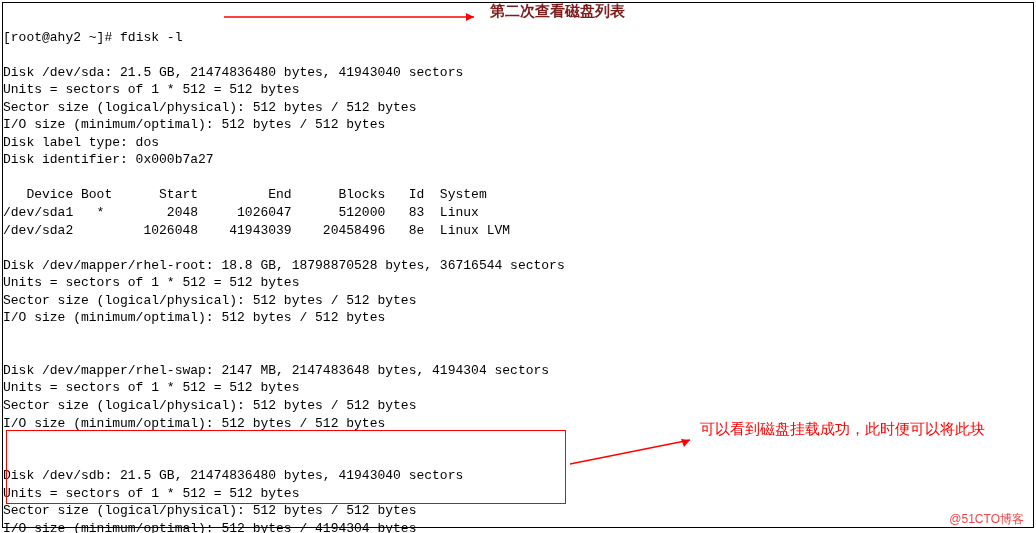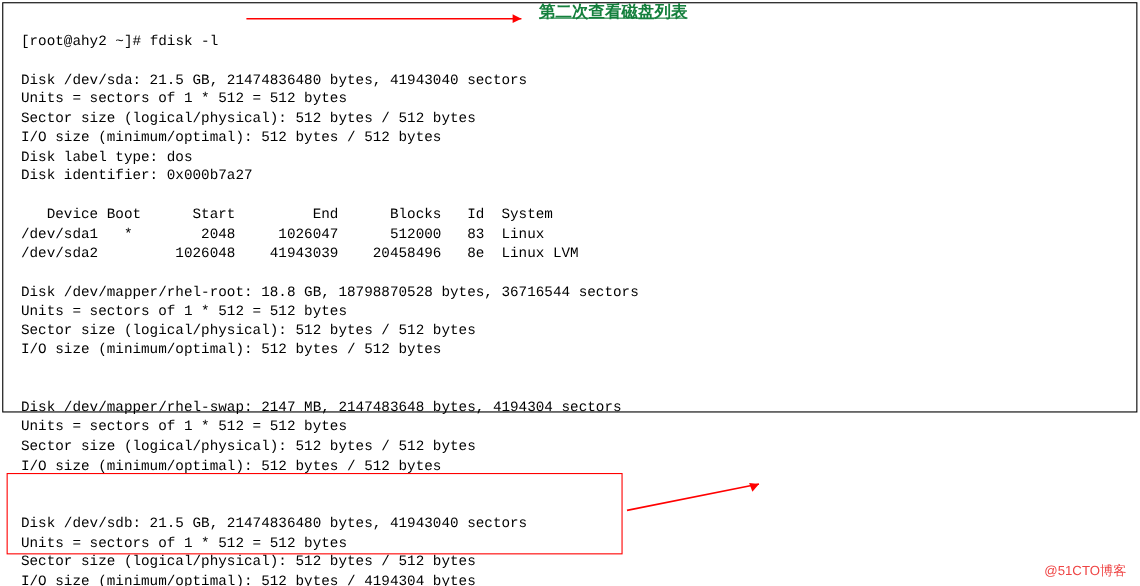--- a/index.html
+++ b/index.html
@@ -11,50 +11,49 @@
       width: 1036px;
       height: 533px;
       background: #fff;
       font-family: "Courier New", monospace;
       font-size: 13px;
       line-height: 1.35;
       color: #000;
       position: relative;
     }
     .terminal {
-      padding: 8px 16px;
+      padding: 8px 0;
       white-space: pre;
       border: 1px solid #000;
       margin: 2px;
-      height: 373px;
+      height: 526px;
       position: relative;
     }
     .cmd-line {
       display: inline-block;
     }
     .arrow1 {
       position: absolute;
       left: 224px;
       top: 13px;
       width: 250px;
       height: 2px;
       pointer-events: none;
     }
     .arrow1 svg {
       overflow: visible;
     }
     .annotation1 {
       position: absolute;
       left: 490px;
       top: 1px;
-      color: #15803d;
+      color: #7f1d1d;
       font-family: "Microsoft YaHei", sans-serif;
       font-size: 15px;
       font-weight: bold;
-      text-decoration: underline;
     }
     .dev-sdb-box {
       border: 1px solid #ff0000;
       position: absolute;
       left: 6px;
       top: 430px;
       width: 560px;
       height: 74px;
       pointer-events: none;
     }
@@ -133,15 +132,16 @@
 
 <div class="dev-sdb-box"></div>
 
 <div class="arrow2">
   <svg width="130" height="30">
     <line x1="0" y1="26" x2="120" y2="2" stroke="#ff0000" stroke-width="1.5"></line>
     <polygon points="120,2 111,1 114,9" fill="#ff0000"></polygon>
   </svg>
 </div>
 <div class="annotation2">
+  <div>可以看到磁盘挂载成功，此时便可以将此块</div>
 </div>
 
 <div class="watermark">@51CTO博客</div>
 
 </body></html>

